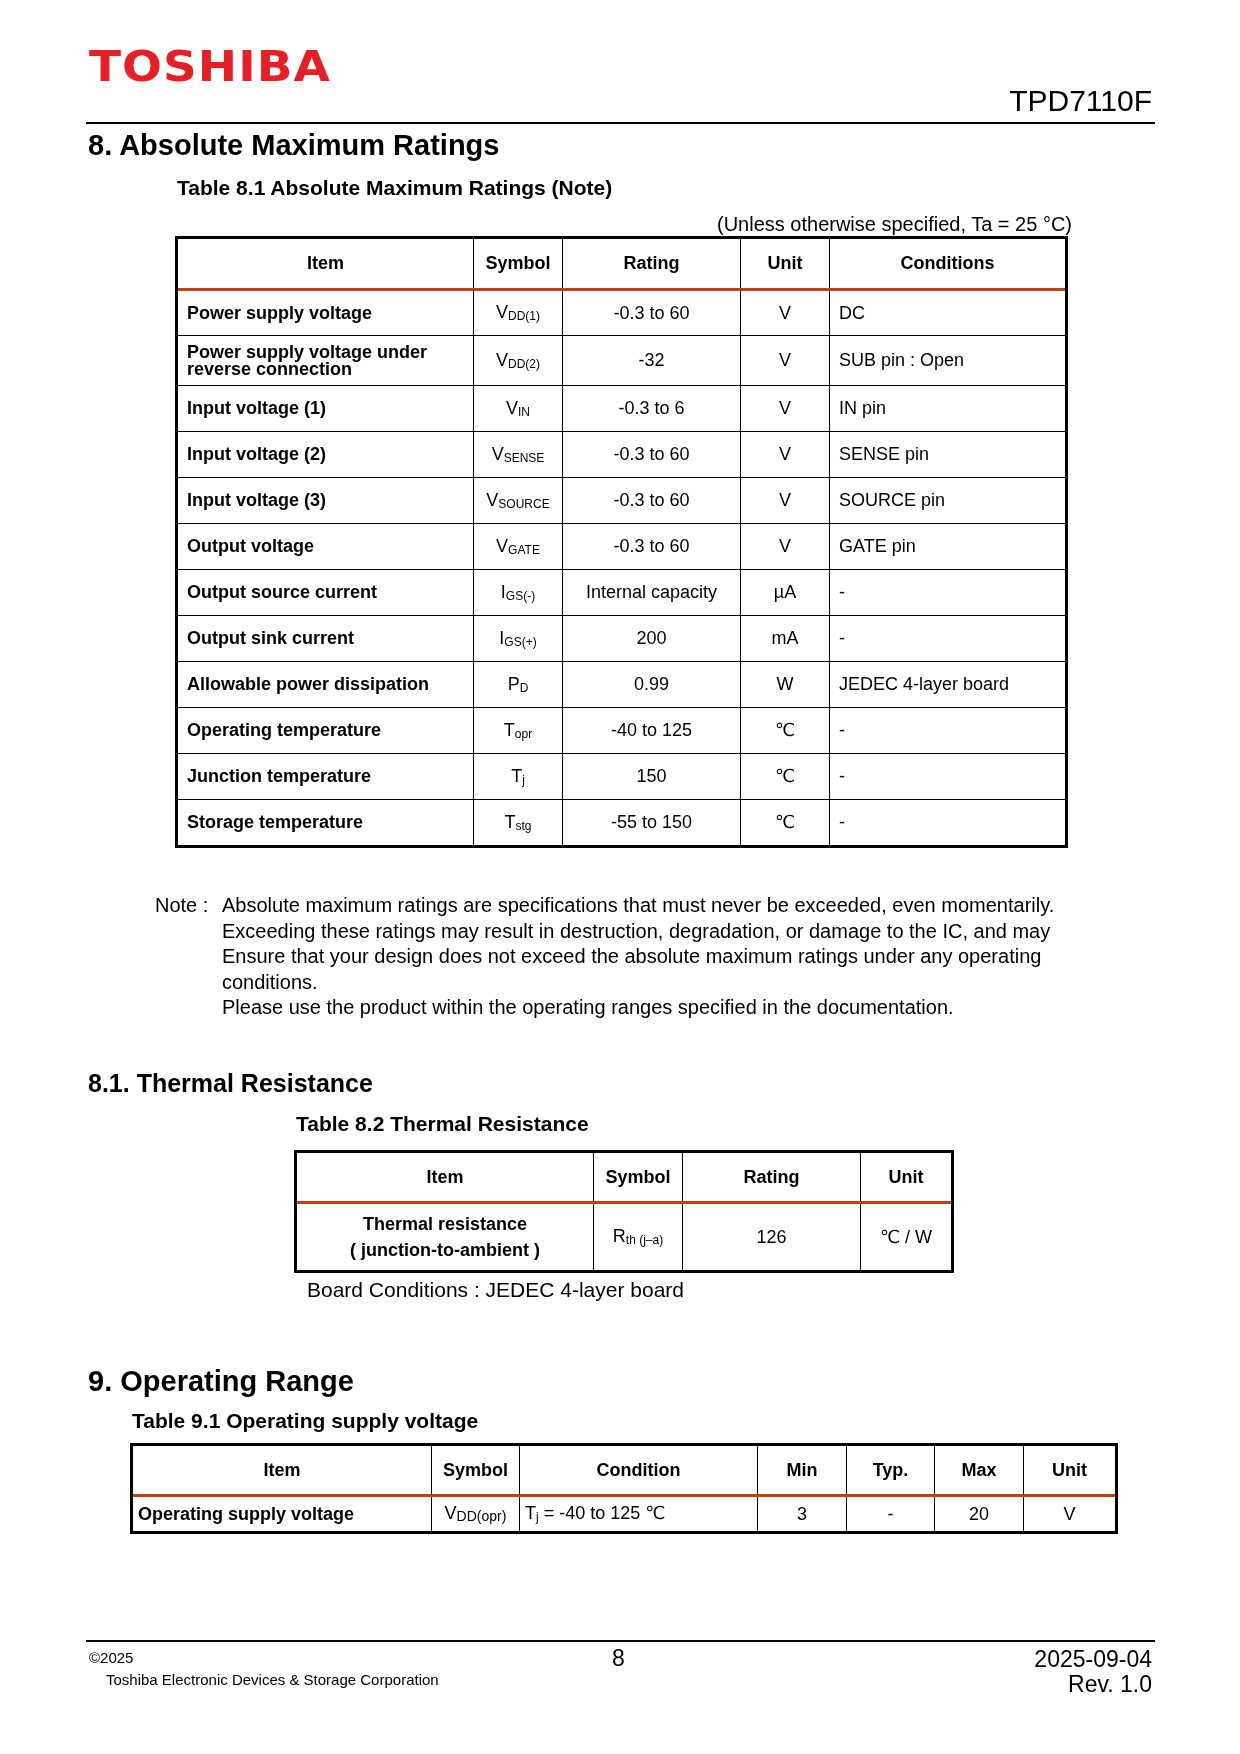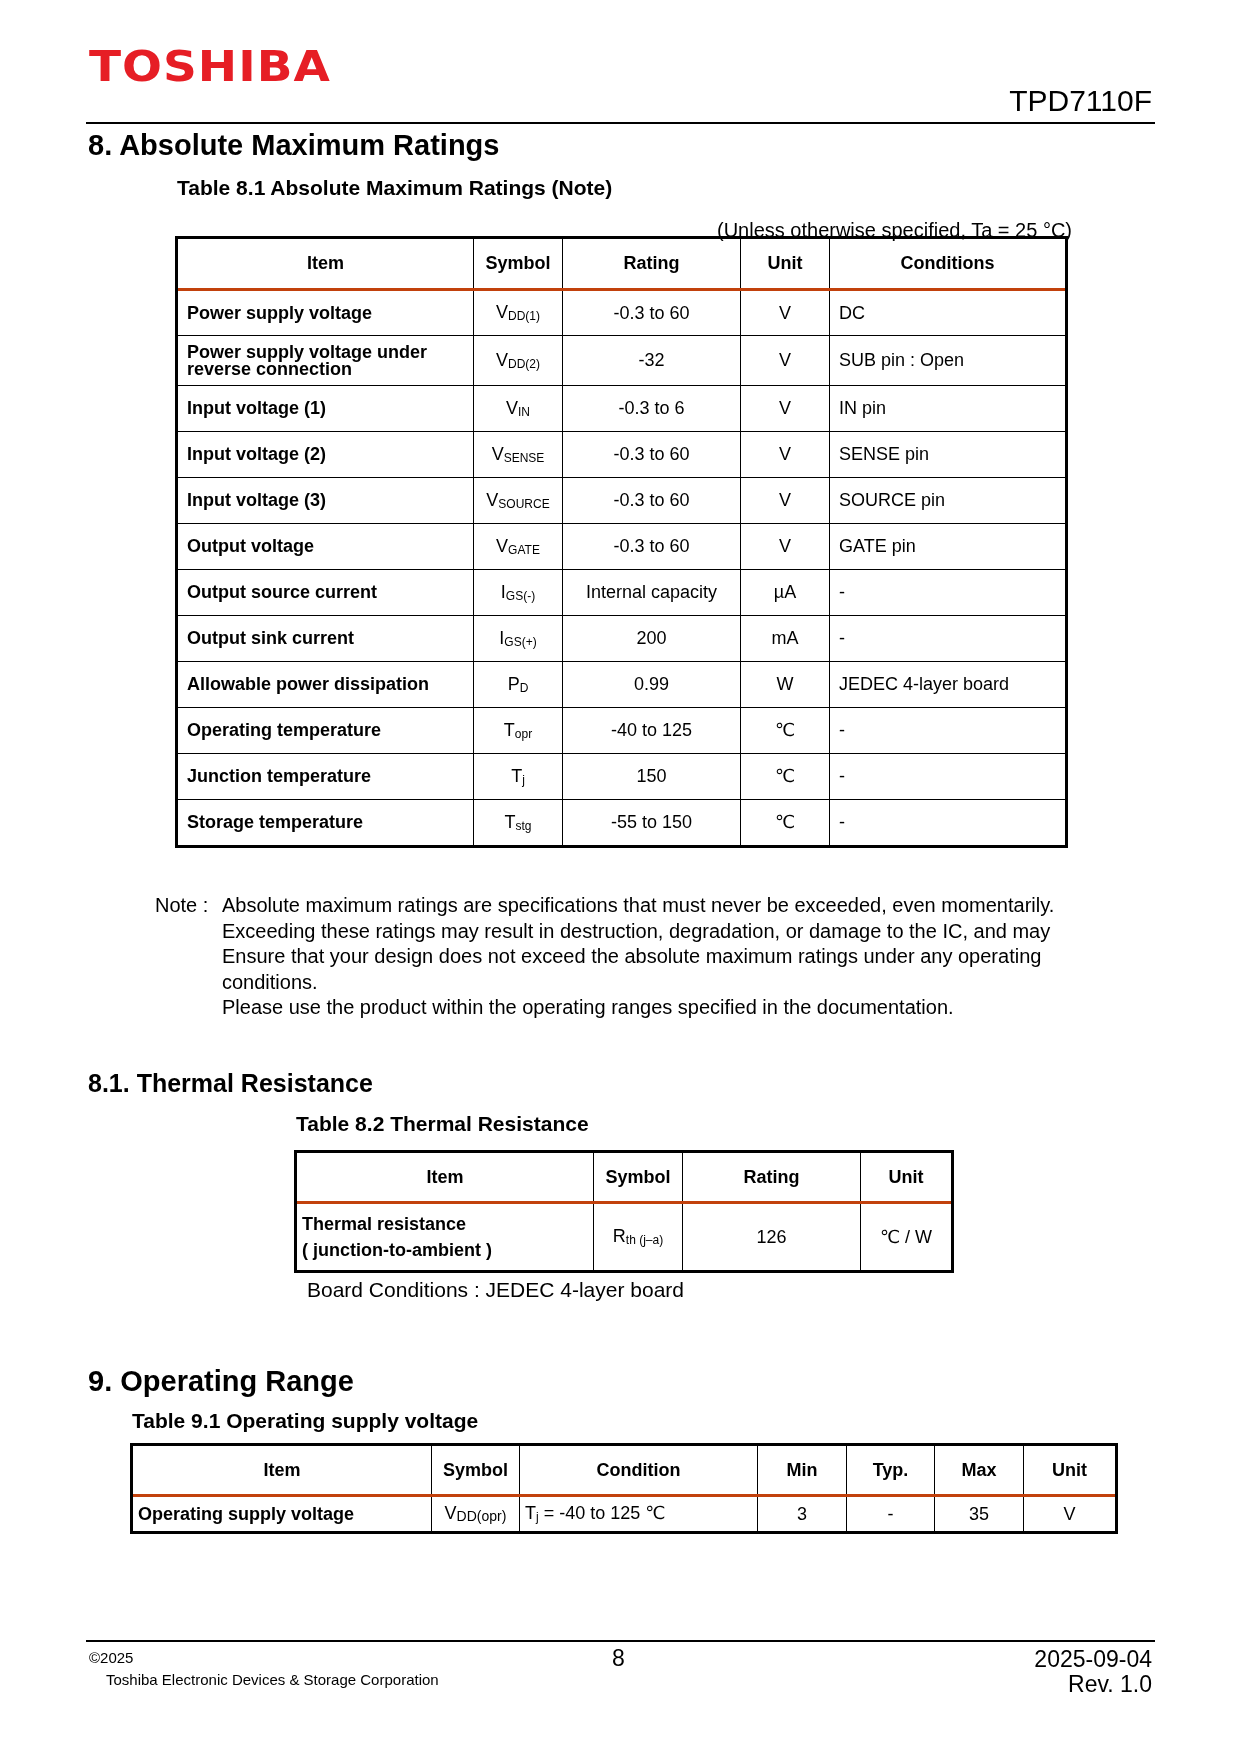--- a/index.html
+++ b/index.html
@@ -7,21 +7,21 @@
          font-family: "Liberation Sans", "DejaVu Sans", sans-serif; color: #000; }
   .abs { position: absolute; }
   .logo { left: 89px; top: 44px; font-family: "DejaVu Sans", "Liberation Sans", sans-serif;
           font-weight: bold; font-size: 47px; letter-spacing: 1px; color: #e61e25;
           transform: scaleY(0.92); transform-origin: top left; line-height: 1; }
   .doc-code { right: 88px; top: 86px; font-size: 30px; line-height: 1; }
   .hrule { left: 86px; width: 1069px; height: 2px; background: #000; }
   .h1 { left: 88px; font-size: 29px; font-weight: bold; line-height: 1; }
   .h2 { left: 88px; font-size: 25px; font-weight: bold; line-height: 1; }
   .caption { font-size: 21px; font-weight: bold; line-height: 1; }
-  .cond-note { right: 168px; top: 220px; font-size: 20px; line-height: 1; }
+  .cond-note { right: 168px; top: 214px; font-size: 20px; line-height: 1; }
   table { border-collapse: collapse; position: absolute; table-layout: fixed; }
   td, th { border: 1px solid #000; padding: 0 9px; font-size: 18px; line-height: 1.05; }
   th { font-weight: bold; text-align: center; border-bottom: 3px solid #c2410c; }
   table.outer { outline: 3px solid #000; outline-offset: -1px; }
   td.item { font-weight: bold; text-align: left; }
   td.c { text-align: center; }
   td.l { text-align: left; }
   sub.s { font-size: 12px; vertical-align: -2px; }
   .note { left: 155px; top: 893px; font-size: 20px; line-height: 25.5px; width: 1000px; }
   .note .lead { position: absolute; left: 0; top: 0; }
@@ -170,21 +170,21 @@
   <thead>
     <tr style="height:50px;">
       <th>Item</th>
       <th style="padding:0 2px;">Symbol</th>
       <th>Rating</th>
       <th>Unit</th>
     </tr>
   </thead>
   <tbody>
     <tr style="height:68px;">
-      <td class="item" style="padding:0 5px; line-height:26px;">
+      <td class="item" style="padding:0 5px; line-height:26px;text-align:center;">
         <div>Thermal resistance</div>
         <div>( junction-to-ambient )</div>
       </td>
       <td class="c" style="padding:0 2px;"><span>R</span><sub class="s">th (j–a)</sub></td>
       <td class="c">126</td>
       <td class="c" style="padding:0 2px;">℃ / W</td>
     </tr>
   </tbody>
 </table>
 <div class="abs board">Board Conditions : JEDEC 4-layer board</div>
@@ -213,21 +213,21 @@
       <th>Unit</th>
     </tr>
   </thead>
   <tbody>
     <tr style="height:36px;">
       <td class="item" style="padding:0 5px;">Operating supply voltage</td>
       <td class="c" style="padding:0 2px;"><span>V</span><sub class="s" style="font-size:14px;">DD(opr)</sub></td>
       <td class="l" style="padding:0 5px;"><span>T</span><sub class="s">j</sub><span> = -40 to 125 ℃</span></td>
       <td class="c">3</td>
       <td class="c">-</td>
-      <td class="c">35</td>
+      <td class="c">20</td>
       <td class="c">V</td>
     </tr>
   </tbody>
 </table>
 
 <div class="abs hrule" style="top:1640px;"></div>
 <div class="abs footer-small" style="left:89px; top:1650px;">©2025</div>
 <div class="abs footer-small" style="left:106px; top:1672px;">Toshiba Electronic Devices &amp; Storage Corporation</div>
 <div class="abs footer-big" style="left:612px; top:1647px;">8</div>
 <div class="abs footer-big" style="right:88px; top:1648px; text-align:right;">2025-09-04</div>

